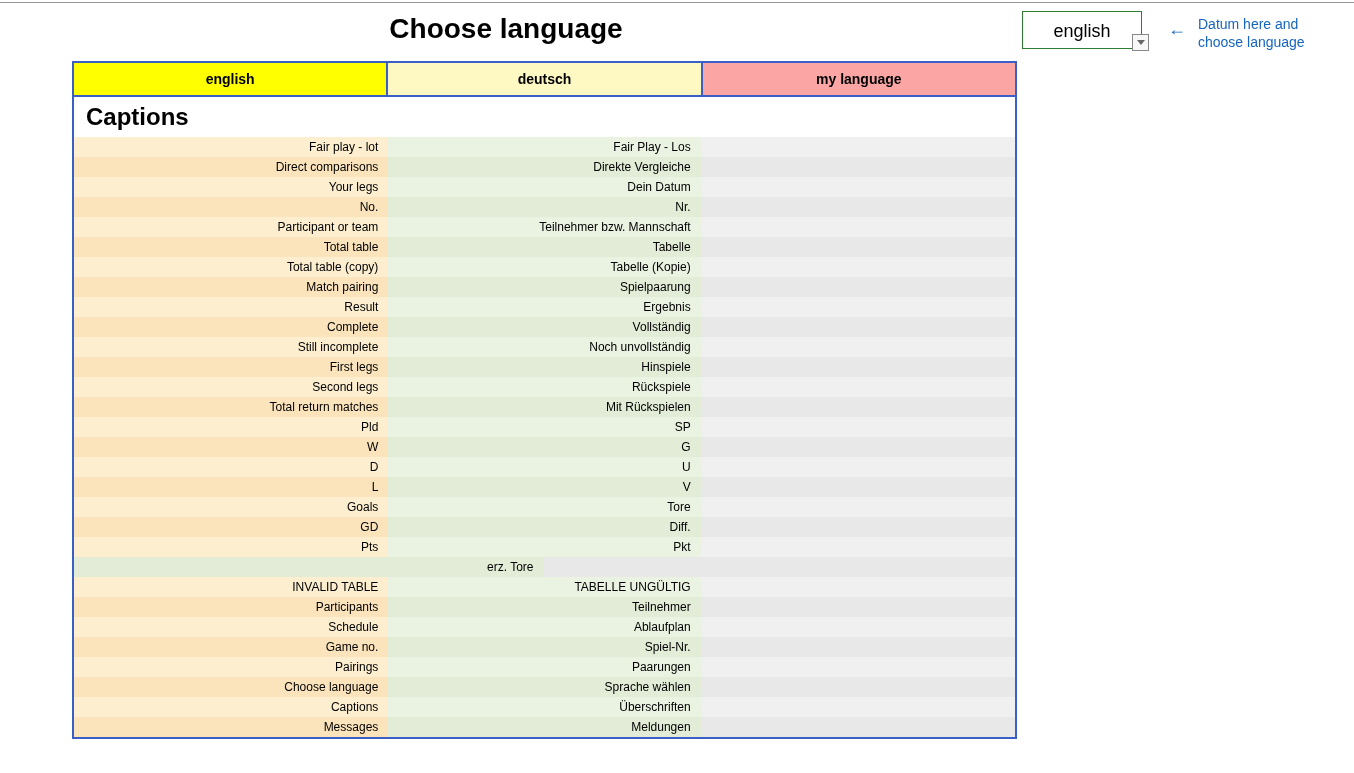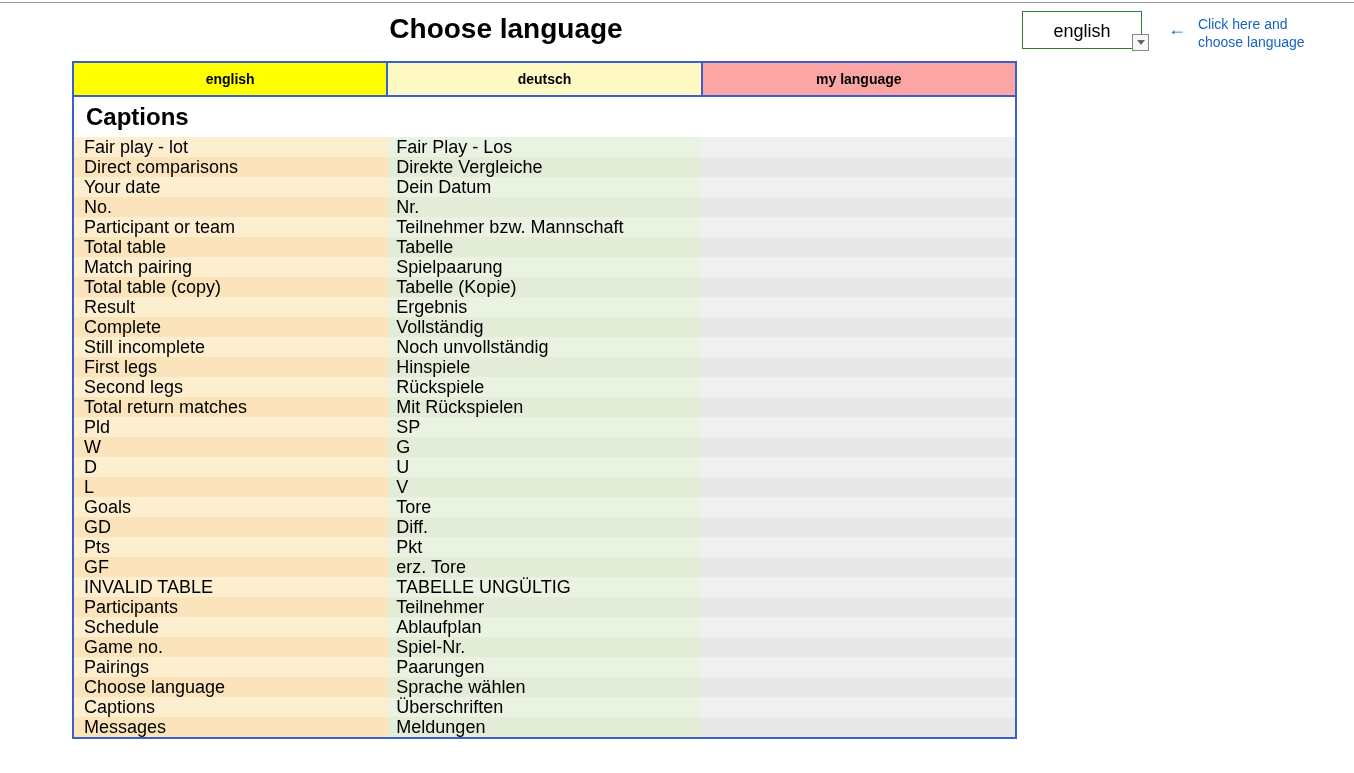--- a/index.html
+++ b/index.html
@@ -18,21 +18,21 @@
     .panel { width: 945px; margin-left: 72px; border: 2px solid #3a60c7; }
     .col-headers { display: flex; }
     .col-h { flex: 1; font-weight: bold; text-align: center; padding: 8px 0; border-bottom: 2px solid #3a60c7; }
     .col-h-en { background: #ffff00; border-right: 2px solid #3a60c7; }
     .col-h-de { background: #fef9c3; border-right: 2px solid #3a60c7; }
     .col-h-my { background: #fca5a5; }
 
     .section-title { font-size: 24px; font-weight: bold; padding: 6px 12px; }
 
     .rows { }
-    .row { display: flex; height: 20px; line-height: 20px; font-size: 18px; }
+    .row { display: flex; height: 20px; line-height: 20px; font-size: 12px; text-align: right; }
     .cell { flex: 1; padding: 0 10px; white-space: nowrap; overflow: hidden; }
     .cell-en { background: #fde9c7; }
     .cell-de { background: #e8f0df; padding-left: 8px; }
     .cell-my { background: #ededed; }
     .row:nth-child(odd) .cell-en { background: #fceecf; }
     .row:nth-child(even) .cell-en { background: #fbe4bc; }
     .row:nth-child(odd) .cell-de { background: #eaf2e1; }
     .row:nth-child(even) .cell-de { background: #e2ecd7; }
     .row:nth-child(odd) .cell-my { background: #f0f0f0; }
     .row:nth-child(even) .cell-my { background: #e8e8e8; }
@@ -43,21 +43,21 @@
 <div class="page">
   <div class="top-rule"></div>
   <div class="title-row">
     <div class="title-cell">Choose language</div>
     <div class="lang-cell-wrap">
       <div class="lang-cell">english</div>
       <div class="dd-btn"></div>
     </div>
     <div class="hint-arrow">←</div>
     <div class="hint-text">
-      <span>Click here and</span><br>
+      <span>Datum here and</span><br>
       <span>choose language</span>
     </div>
   </div>
 
   <div class="panel">
     <div class="col-headers">
       <div class="col-h col-h-en">english</div>
       <div class="col-h col-h-de">deutsch</div>
       <div class="col-h col-h-my">my language</div>
     </div>
@@ -67,50 +67,50 @@
           <div class="cell cell-en">Fair play - lot</div>
           <div class="cell cell-de">Fair Play - Los</div>
           <div class="cell cell-my"></div>
         </div>
         <div class="row">
           <div class="cell cell-en">Direct comparisons</div>
           <div class="cell cell-de">Direkte Vergleiche</div>
           <div class="cell cell-my"></div>
         </div>
         <div class="row">
-          <div class="cell cell-en">Your date</div>
+          <div class="cell cell-en">Your legs</div>
           <div class="cell cell-de">Dein Datum</div>
           <div class="cell cell-my"></div>
         </div>
         <div class="row">
           <div class="cell cell-en">No.</div>
           <div class="cell cell-de">Nr.</div>
           <div class="cell cell-my"></div>
         </div>
         <div class="row">
           <div class="cell cell-en">Participant or team</div>
           <div class="cell cell-de">Teilnehmer bzw. Mannschaft</div>
           <div class="cell cell-my"></div>
         </div>
         <div class="row">
           <div class="cell cell-en">Total table</div>
           <div class="cell cell-de">Tabelle</div>
           <div class="cell cell-my"></div>
         </div>
         <div class="row">
+          <div class="cell cell-en">Total table (copy)</div>
+          <div class="cell cell-de">Tabelle (Kopie)</div>
+          <div class="cell cell-my"></div>
+        </div>
+        <div class="row">
           <div class="cell cell-en">Match pairing</div>
           <div class="cell cell-de">Spielpaarung</div>
           <div class="cell cell-my"></div>
         </div>
         <div class="row">
-          <div class="cell cell-en">Total table (copy)</div>
-          <div class="cell cell-de">Tabelle (Kopie)</div>
-          <div class="cell cell-my"></div>
-        </div>
-        <div class="row">
           <div class="cell cell-en">Result</div>
           <div class="cell cell-de">Ergebnis</div>
           <div class="cell cell-my"></div>
         </div>
         <div class="row">
           <div class="cell cell-en">Complete</div>
           <div class="cell cell-de">Vollständig</div>
           <div class="cell cell-my"></div>
         </div>
         <div class="row">
@@ -162,21 +162,20 @@
           <div class="cell cell-en">GD</div>
           <div class="cell cell-de">Diff.</div>
           <div class="cell cell-my"></div>
         </div>
         <div class="row">
           <div class="cell cell-en">Pts</div>
           <div class="cell cell-de">Pkt</div>
           <div class="cell cell-my"></div>
         </div>
         <div class="row">
-          <div class="cell cell-en">GF</div>
           <div class="cell cell-de">erz. Tore</div>
           <div class="cell cell-my"></div>
         </div>
         <div class="row">
           <div class="cell cell-en">INVALID TABLE</div>
           <div class="cell cell-de">TABELLE UNGÜLTIG</div>
           <div class="cell cell-my"></div>
         </div>
         <div class="row">
           <div class="cell cell-en">Participants</div>

